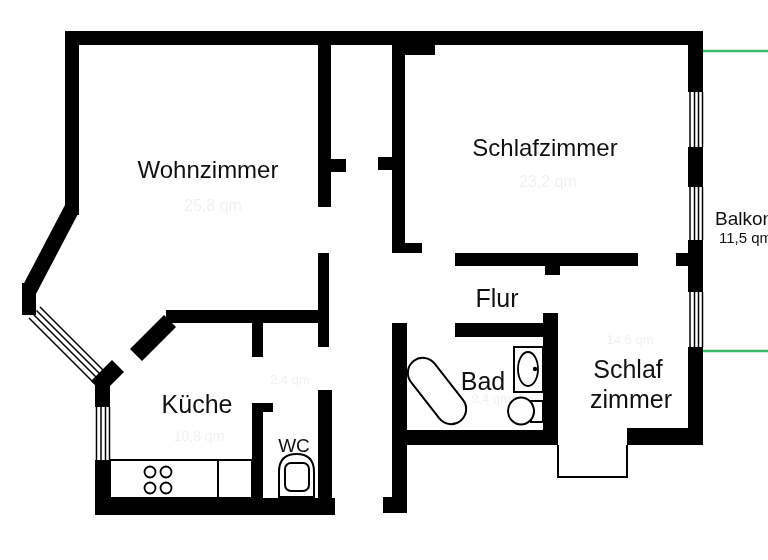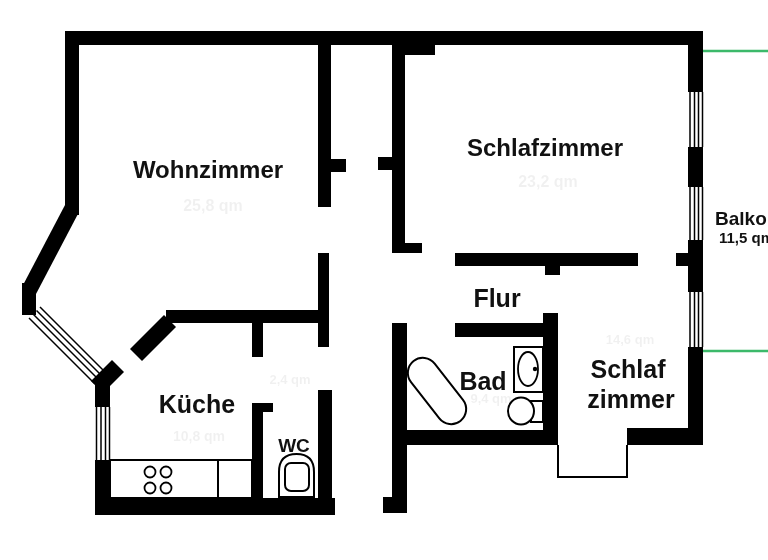--- a/index.html
+++ b/index.html
@@ -1,17 +1,17 @@
 <!DOCTYPE html>
 <html><head>
 <meta charset="utf-8">
 <style>
   html,body{margin:0;padding:0;background:#ffffff;}
   .stage{position:relative;width:768px;height:544px;background:#22c55e;overflow:hidden;
-         font-family:"Liberation Sans", sans-serif;font-weight:bold;}
+         font-family:"Liberation Sans", sans-serif;}
   svg{display:block}
   .wall{fill:#000000;stroke:none}
   .thin{fill:none;stroke:#000000;stroke-width:2}
   .glaze{stroke:#000000;stroke-width:1.5;fill:none}
   .winbg{fill:#ffffff;stroke:none}
   .fix{fill:#ffffff;stroke:#000000;stroke-width:2}
   .fix-thin{fill:#ffffff;stroke:#000000;stroke-width:1.8}
   .room-label{font-family:"Liberation Sans",sans-serif;font-size:24px;fill:#111111;text-anchor:middle}
   .room-label-lg{font-family:"Liberation Sans",sans-serif;font-size:25px;fill:#111111;text-anchor:middle}
   .wc-label{font-family:"Liberation Sans",sans-serif;font-size:19px;fill:#111111;text-anchor:middle}

